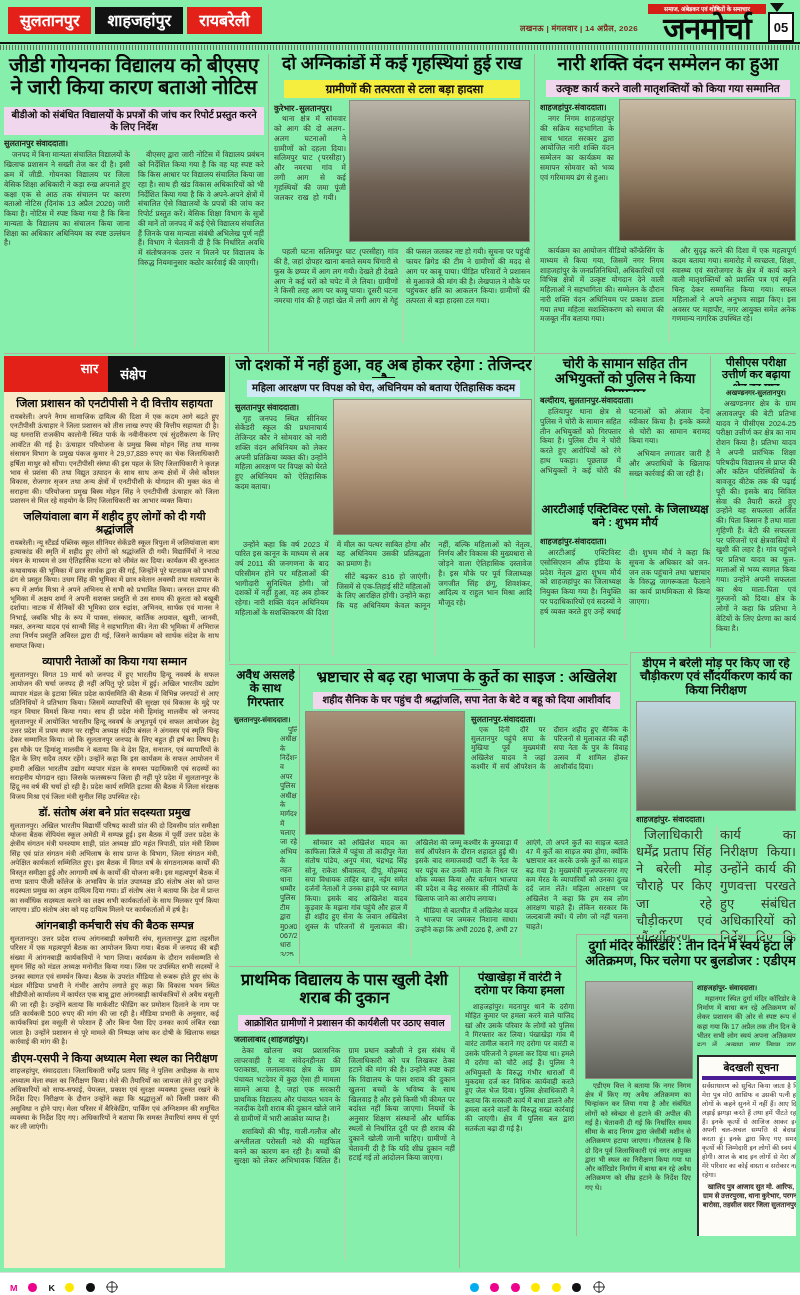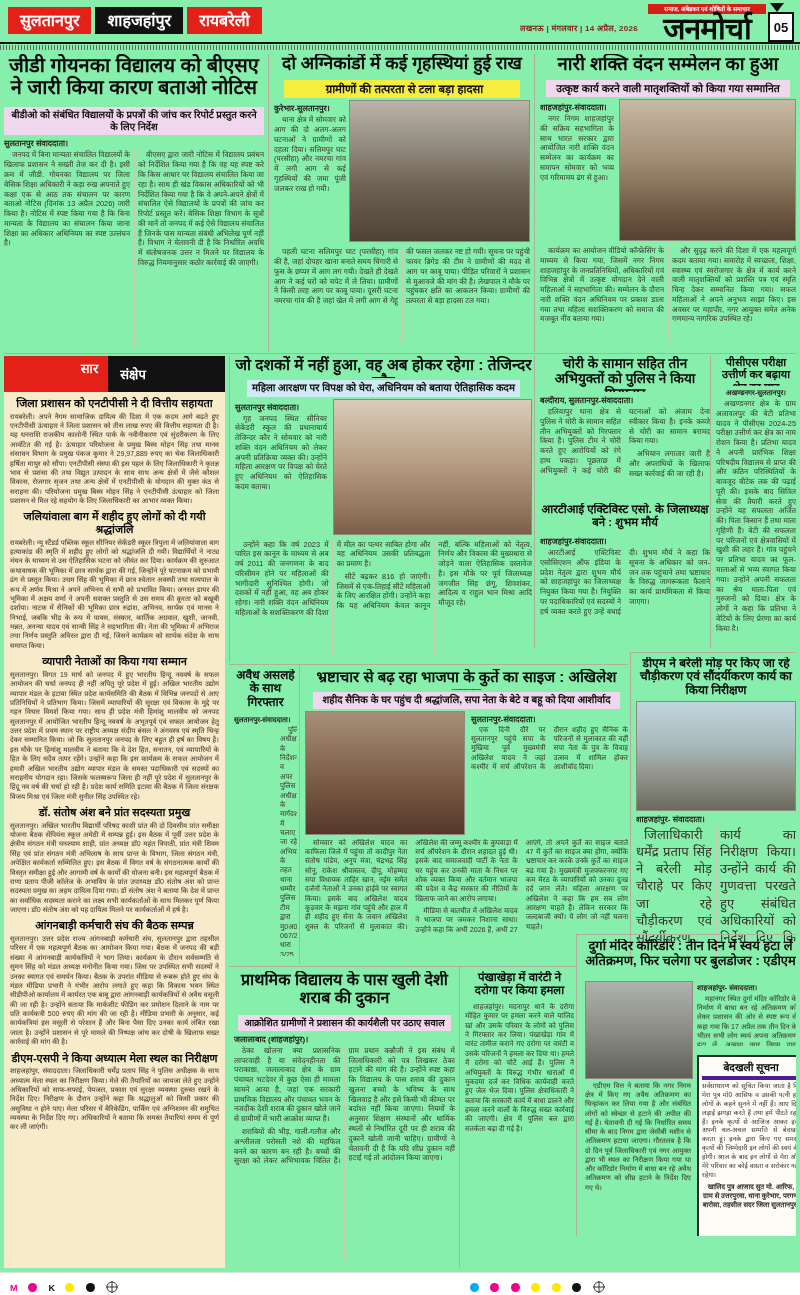--- a/index.html
+++ b/index.html
@@ -92,21 +92,21 @@
     <div class="byline">सुलतानपुर संवाददाता।</div>
     <div class="body cols2" style="height:198px;">
       <p class="p">जनपद में बिना मान्यता संचालित विद्यालयों के खिलाफ प्रशासन ने सख्ती तेज कर दी है। इसी क्रम में जीडी. गोयनका विद्यालय पर जिला बेसिक शिक्षा अधिकारी ने कड़ा रुख अपनाते हुए कक्षा एक से आठ तक संचालन पर कारण बताओ नोटिस (दिनांक 13 अप्रैल 2026) जारी किया है। नोटिस में स्पष्ट किया गया है कि बिना मान्यता के विद्यालय का संचालन किया जाना शिक्षा का अधिकार अधिनियम का स्पष्ट उल्लंघन है।</p>
       <p class="p">बीएसए द्वारा जारी नोटिस में विद्यालय प्रबंधन को निर्देशित किया गया है कि वह यह स्पष्ट करे कि किस आधार पर विद्यालय संचालित किया जा रहा है। साथ ही खंड विकास अधिकारियों को भी निर्देशित किया गया है कि वे अपने-अपने क्षेत्रों में संचालित ऐसे विद्यालयों के प्रपत्रों की जांच कर रिपोर्ट प्रस्तुत करें। बेसिक शिक्षा विभाग के सूत्रों की मानें तो जनपद में कई ऐसे विद्यालय संचालित हैं जिनके पास मान्यता संबंधी अभिलेख पूर्ण नहीं हैं। विभाग ने चेतावनी दी है कि निर्धारित अवधि में संतोषजनक उत्तर न मिलने पर विद्यालय के विरुद्ध नियमानुसार कठोर कार्रवाई की जाएगी।</p>
     </div>
   </div>
 
   <div class="abs vline" style="left:268px;top:54px;width:262px;height:298px;padding-left:5px;box-sizing:border-box;overflow:hidden;">
     <div class="h" style="font-size:17.5px;height:24px;">दो अग्निकांडों में कई गृहस्थियां हुई राख</div>
     <div class="sub bg-yellow" style="font-size:11.5px;margin:2px 10px;">ग्रामीणों की तत्परता से टला बड़ा हादसा</div>
-    <div style="display:flex;gap:3px;margin-top:2px;">
+    <div style="display:flex;gap:3px;margin-top:2px;font-family:Liberation Mono, monospace;">
       <div style="width:72px;flex:none;">
         <div class="byline">कुरेभार-सुलतानपुर।</div>
         <div class="body" style="height:128px;">
           <p class="p">थाना क्षेत्र में सोमवार को आग की दो अलग-अलग घटनाओं ने ग्रामीणों को दहला दिया। सलिमपुर घाट (परसीहा) और नमरचा गांव में लगी आग से कई गृहस्थियों की जमा पूंजी जलकर राख हो गयी।</p>
         </div>
       </div>
       <div class="photo ph-fire" style="flex:1;height:140px;"></div>
     </div>
     <div class="body cols2" style="height:96px;margin-top:4px;">
       <p class="p">पहली घटना सलिमपुर घाट (परसीहा) गांव की है, जहां दोपहर खाना बनाते समय चिंगारी से फूस के छप्पर में आग लग गयी। देखते ही देखते आग ने कई घरों को चपेट में ले लिया। ग्रामीणों ने किसी तरह आग पर काबू पाया। दूसरी घटना नमरचा गांव की है जहां खेत में लगी आग से गेहूं की फसल जलकर नष्ट हो गयी। सूचना पर पहुंची फायर ब्रिगेड की टीम ने ग्रामीणों की मदद से आग पर काबू पाया। पीड़ित परिवारों ने प्रशासन से मुआवजे की मांग की है। लेखपाल ने मौके पर पहुंचकर क्षति का आकलन किया। ग्रामीणों की तत्परता से बड़ा हादसा टल गया।</p>

